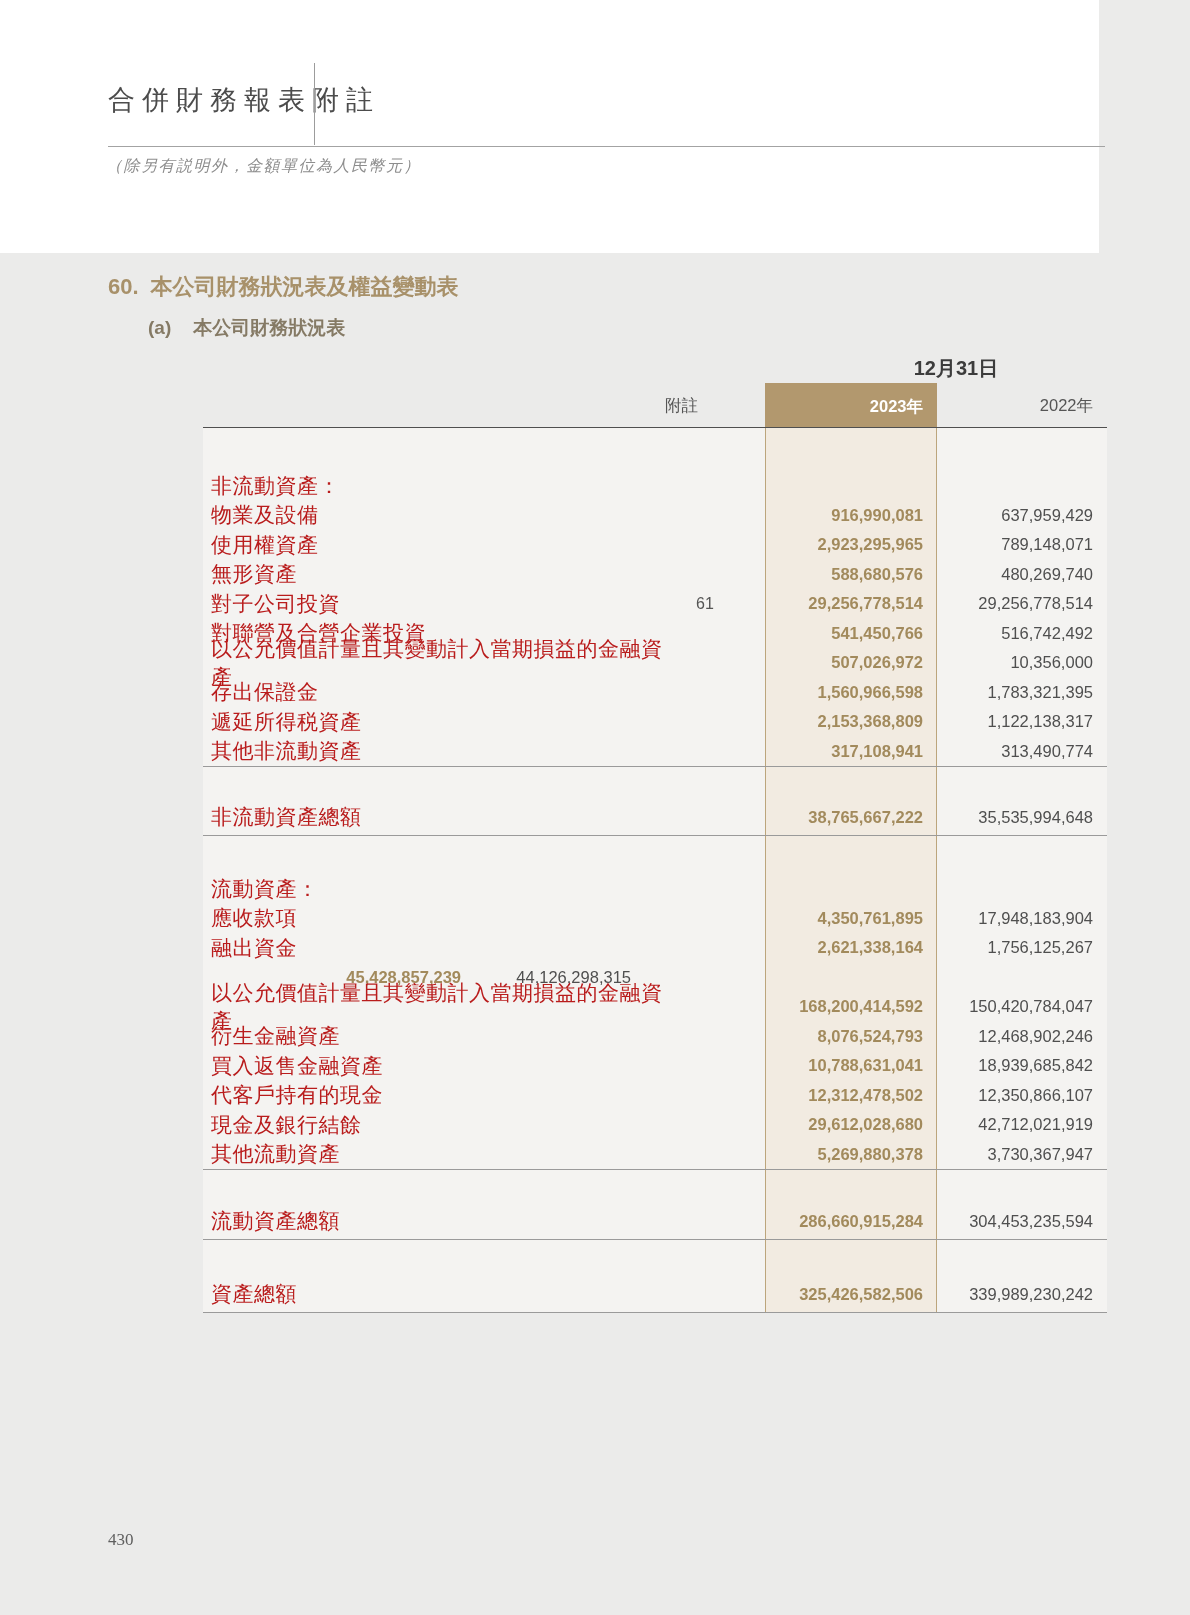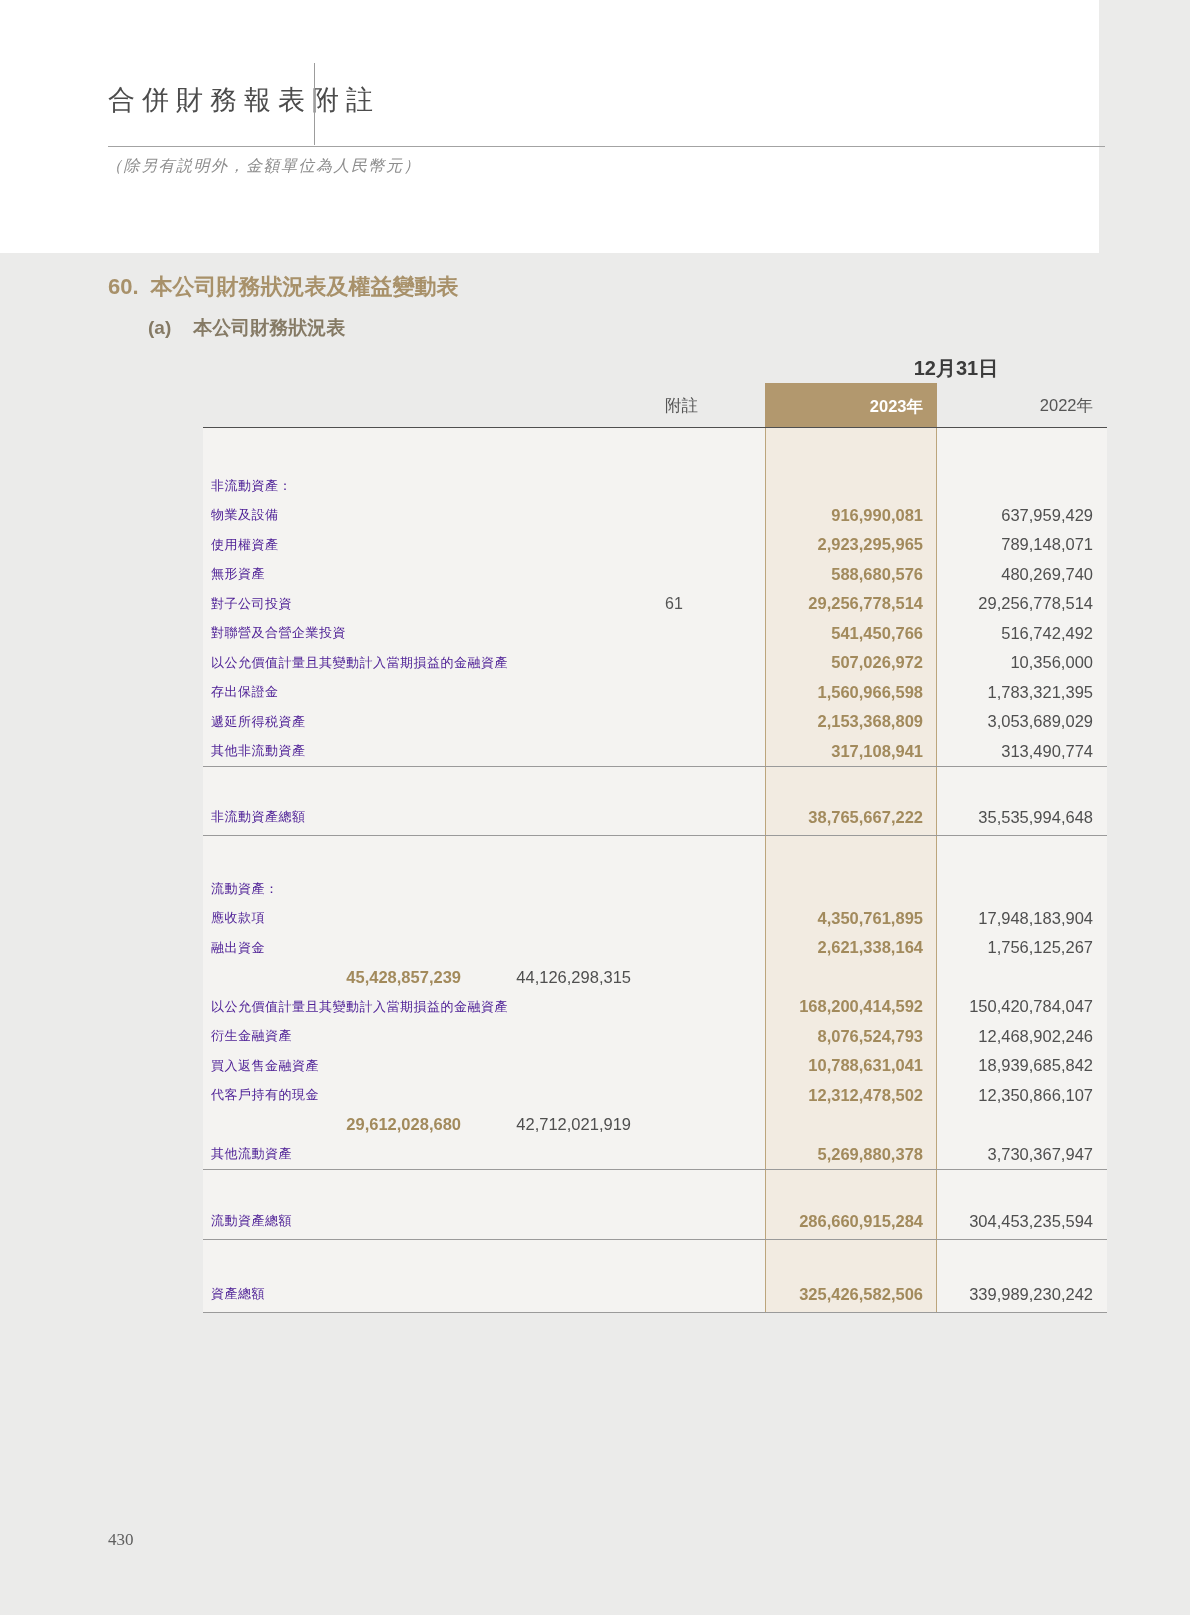--- a/index.html
+++ b/index.html
@@ -24,22 +24,22 @@
   .note-h{width:80px;text-align:left;font-size:16.5px;color:#555;align-self:flex-end;padding-bottom:10px;}
   .y23-h{width:172px;height:44px;line-height:46px;background:#b2986e;color:#ffffff;font-weight:bold;
          font-size:16.5px;text-align:right;padding-right:14px;box-sizing:border-box;margin-left:20px;}
   .y22-h{width:170px;text-align:right;font-size:16.5px;color:#555;padding-right:14px;
          box-sizing:border-box;align-self:flex-end;padding-bottom:10px;}
   .table-body{position:relative;margin-top:72px;background:#f4f3f1;border-top:1px solid #4f4f4f;}
   .beige-strip{position:absolute;left:562px;top:0;bottom:0;width:172px;background:#f2ebe1;
                border-left:1px solid #bca57c;border-right:1px solid #bca57c;box-sizing:border-box;}
   .row{position:relative;display:flex;align-items:center;height:29.5px;}
   .row.total{height:36px;}
-  .row .lbl{flex:1;padding-left:8px;font-size:13px;color:#4c1d95;letter-spacing:0.5px;}
-  .row .note{width:80px;text-align:left;font-size:16px;color:#555;}
+  .row .lbl{flex:1;padding-left:8px;font-size:21px;color:#b91c1c;letter-spacing:0.5px;}
+  .row .note{width:80px;text-align:center;font-size:16px;color:#555;}
   .row .v23{width:172px;text-align:right;padding-right:14px;box-sizing:border-box;margin-left:20px;
             font-size:16.5px;font-weight:bold;color:#a28a5c;}
   .row .v22{width:170px;text-align:right;padding-right:14px;box-sizing:border-box;
             font-size:16.5px;color:#4f4f4f;}
   .divider{position:relative;height:1px;background:#9a9a9a;}
   .spacer{position:relative;}
   .page-number{position:absolute;left:108px;top:1530px;font-size:17px;color:#5f5f5f;
                font-family:"Liberation Serif", serif;}
 </style>
 </head>
@@ -116,21 +116,21 @@
         <div class="row">
           <div class="lbl">存出保證金</div>
           <div class="note"></div>
           <div class="v23">1,560,966,598</div>
           <div class="v22">1,783,321,395</div>
         </div>
         <div class="row">
           <div class="lbl">遞延所得税資產</div>
           <div class="note"></div>
           <div class="v23">2,153,368,809</div>
-          <div class="v22">3,053,689,029</div>
+          <div class="v22">1,122,138,317</div>
         </div>
         <div class="row">
           <div class="lbl">其他非流動資產</div>
           <div class="note"></div>
           <div class="v23">317,108,941</div>
           <div class="v22">313,490,774</div>
         </div>
         <div class="divider"></div>
         <div class="spacer" style="height: 32px;"></div>
         <div class="row total">
@@ -182,20 +182,21 @@
           <div class="v23">10,788,631,041</div>
           <div class="v22">18,939,685,842</div>
         </div>
         <div class="row">
           <div class="lbl">代客戶持有的現金</div>
           <div class="note"></div>
           <div class="v23">12,312,478,502</div>
           <div class="v22">12,350,866,107</div>
         </div>
         <div class="row">
+          <div class="lbl">現金及銀行結餘</div>
           <div class="note"></div>
           <div class="v23">29,612,028,680</div>
           <div class="v22">42,712,021,919</div>
         </div>
         <div class="row">
           <div class="lbl">其他流動資產</div>
           <div class="note"></div>
           <div class="v23">5,269,880,378</div>
           <div class="v22">3,730,367,947</div>
         </div>

